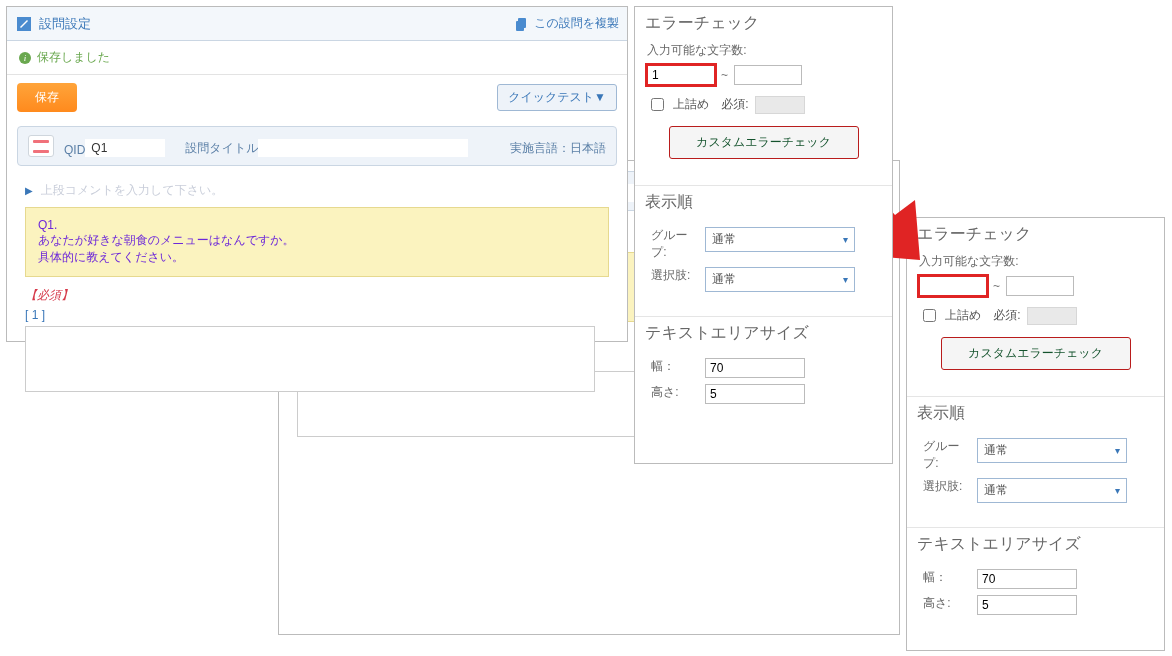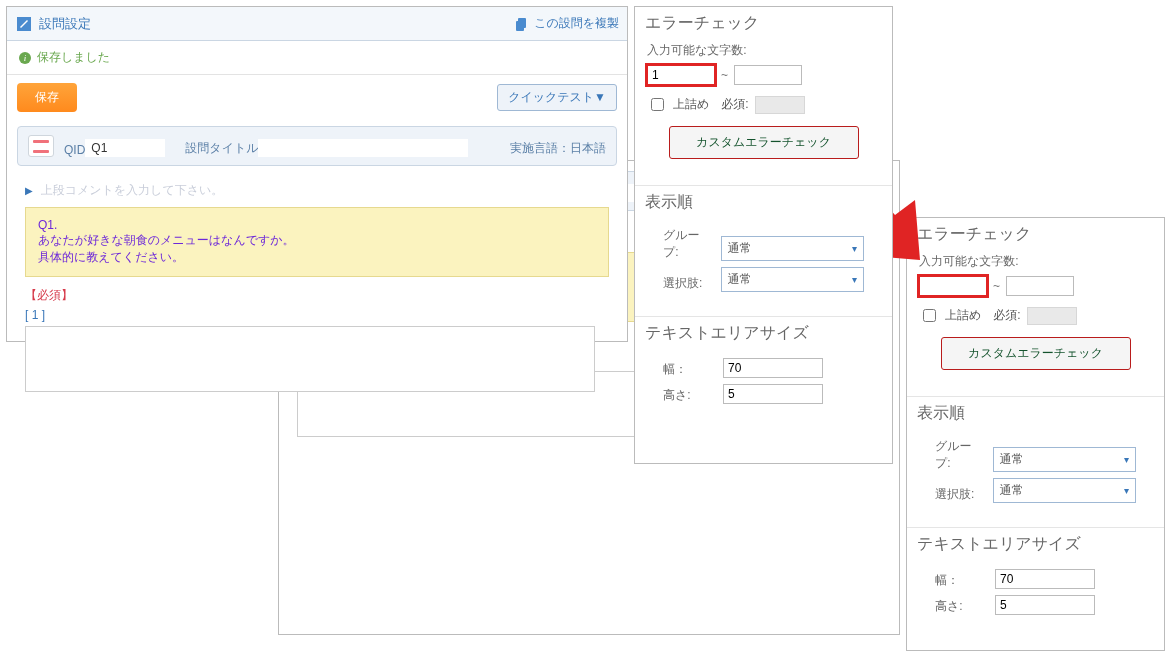--- a/index.html
+++ b/index.html
@@ -50,21 +50,21 @@
   .qid-badge span { display:block; width:70%; height:3px; background:#f0717a; border-radius:1px; }
   .in-narrow { border:none; background:#fff; color:#333; padding:2px 6px; width:80px; font-size:12px; }
   .in-medium { border:none; background:#fff; color:#333; padding:2px 6px; width:210px; font-size:12px; }
   .lbl-inline { margin-left:20px; color:#5a7fa6; }
   .qarea { padding:4px 18px 18px; }
   .qarea .top-comment { color:#c9ceda; font-size:12px; margin:2px 0 8px; display:flex; align-items:center; }
   .tri { color:#3a77b8; margin-right:8px; font-size:10px; }
   .qbox {
     background:#fbf3bf; border:1px solid #e6d98f; padding:10px 12px; color:#6d28d9;
   }
-  .required { color:#d63a4a; margin:10px 0 4px; }
+  .required { color:#d63a4a; margin:10px 0 4px;font-style:italic; }
   .blue-num { color:#3a77b8; margin:4px 0 4px; }
   .big-textarea {
     width:570px; height:66px; border:1px solid #ccc; padding:4px; resize:none;
     font-family: inherit; font-size:12px;
   }
 
   
   .prop-group-title {
     padding:6px 10px 0; color:#666; font-size:16px;
   }
@@ -74,21 +74,21 @@
   .num-in { width:68px; height:20px; border:1px solid #bbb; padding:1px 4px; font-size:12px; }
   .num-row { display:flex; align-items:center; gap:6px; }
   .tilde { color:#777; }
   .chk-row { display:flex; align-items:center; gap:6px; margin-top:10px; }
   .gray-box { width:50px; height:18px; background:#e9e9e9; border:1px solid #d7d7d7; }
   .big-button {
     display:block; width:190px; margin:12px auto 8px;
     padding:7px 4px; text-align:center; color:#14532d;
     background:#f5f5f5; border:1px solid #b91c1c; border-radius:3px; cursor:pointer;
   }
-  .field-row { display:flex; align-items:flex-end; gap:10px; margin:6px 16px; }
+  .field-row { display:flex; align-items:flex-start; gap:4px; margin:6px 4px; }
   .field-row .flabel { width:50px; color:#666; }
   .select {
     border:1px solid #9fb8d4; background:#fff; padding:3px 6px; width:150px;
     display:flex; align-items:center; justify-content:space-between; cursor:pointer;
     font-size:12px;
   }
   .select .sel-arrow { color:#3a77b8; font-size:10px; }
 
   .red-box { outline:3px solid #e02424; outline-offset:-1px; }
 

